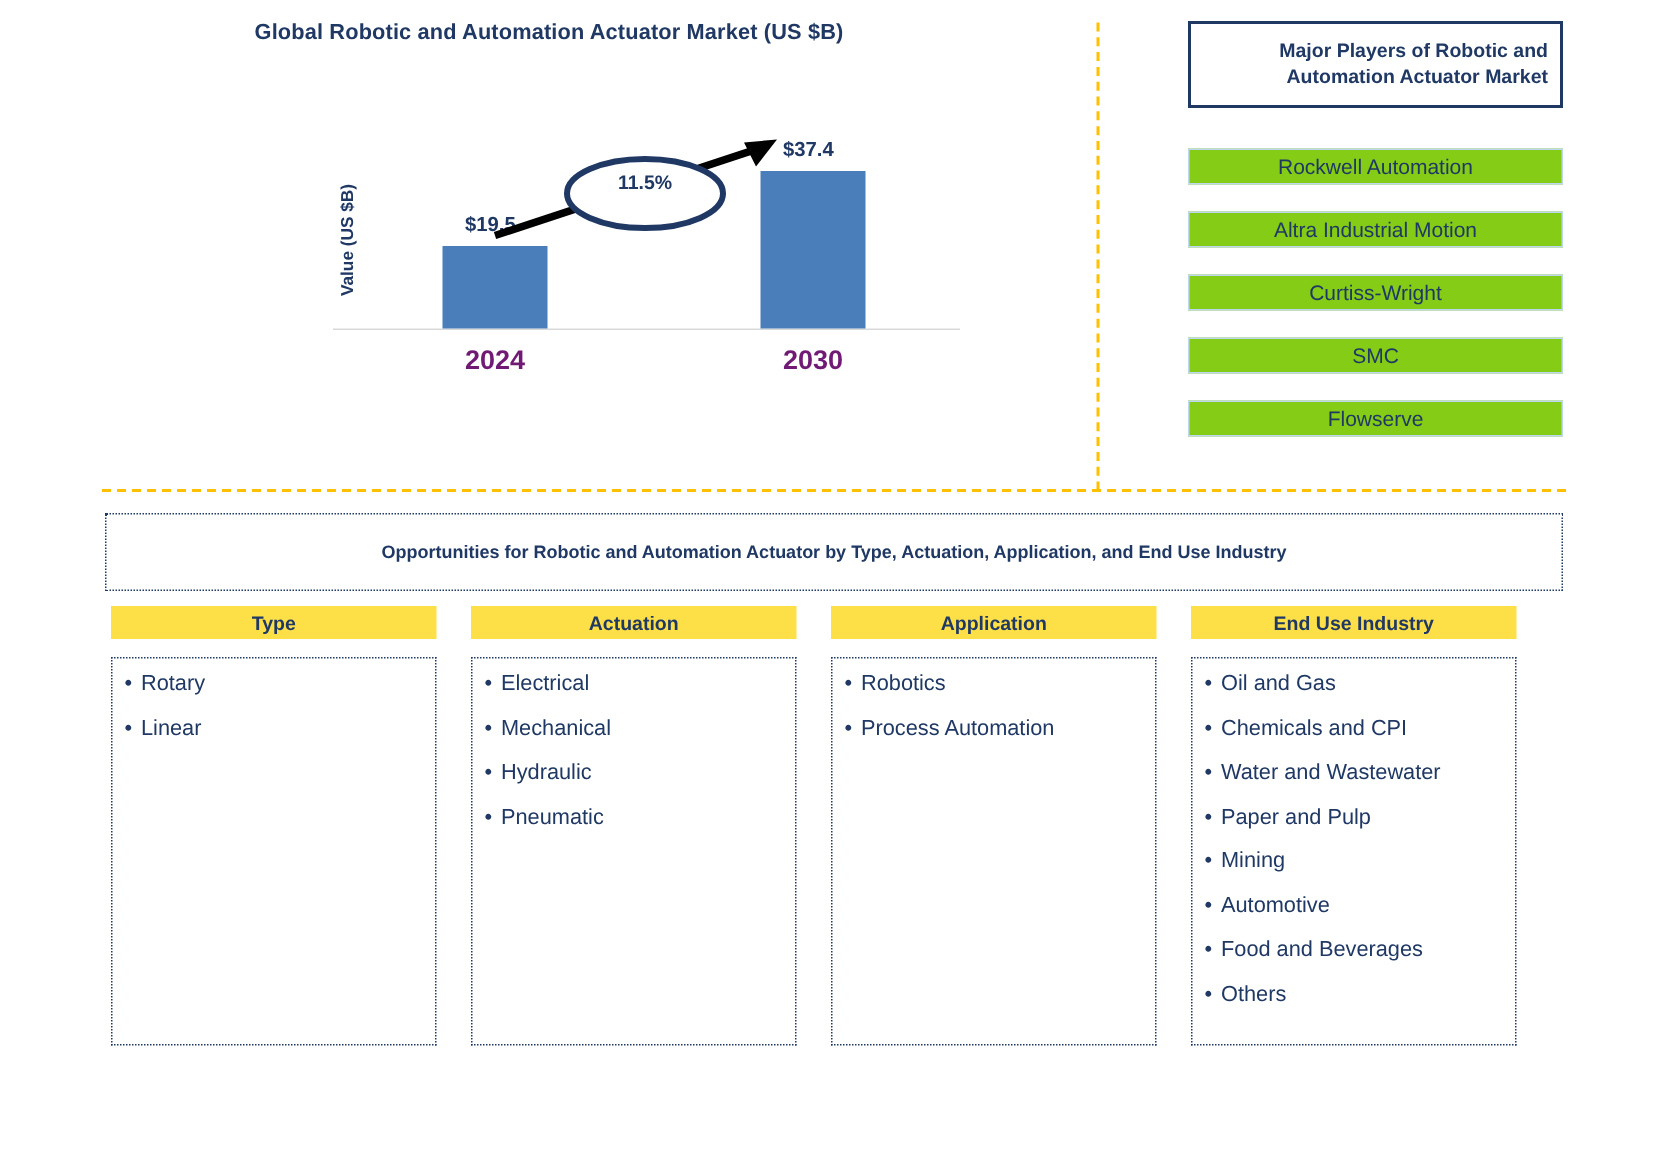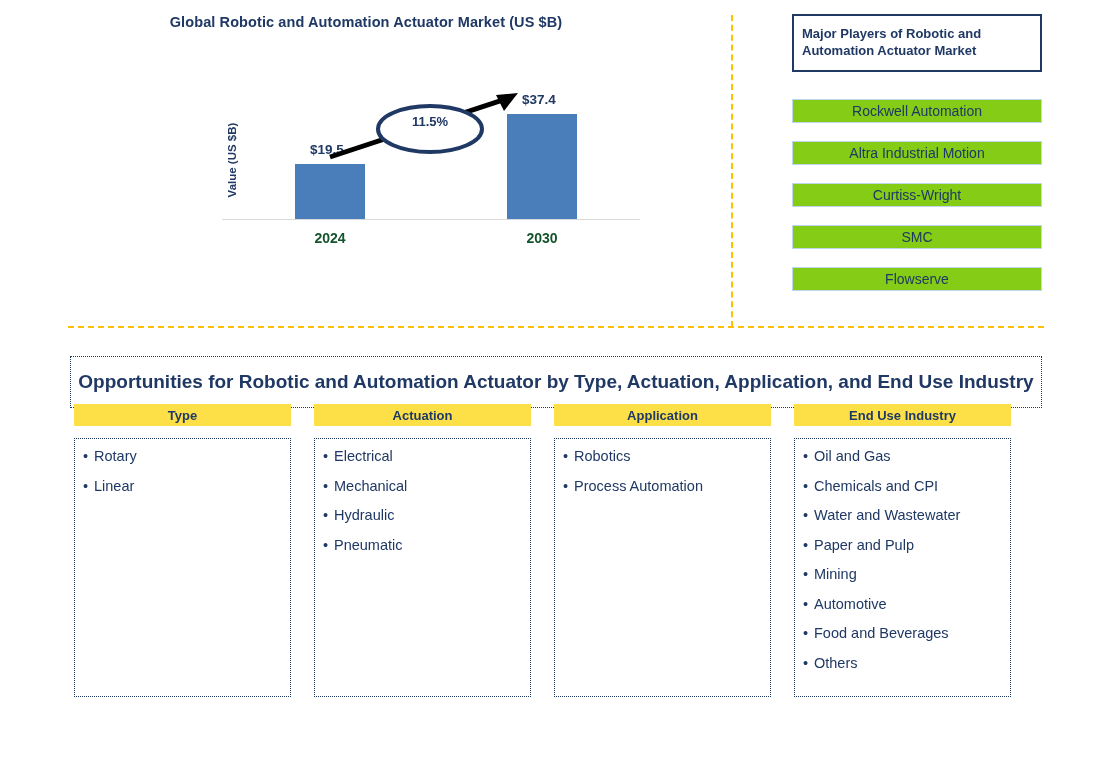--- a/index.html
+++ b/index.html
@@ -67,23 +67,23 @@
     white-space: nowrap;
   }
   #value-2024 { left: 310px; top: 145px; }
   #value-2030 { left: 522px; top: 91px; }
 
   .cat-label {
     position: absolute;
     top: 230px;
     width: 70px;
     text-align: center;
-    font-size: 14px;
-    font-weight: bold;
-    color: #14532d;
+    font-size: 18px;
+    font-weight: bold;
+    color: #701a75;
   }
   #cat-2024 { left: 295px; }
   #cat-2030 { left: 507px; }
 
   #cagr-svg {
     position: absolute;
     left: 340px; top: 85px;
     width: 220px; height: 80px;
     overflow: visible;
   }
@@ -126,21 +126,21 @@
     position: absolute;
     left: 792px; top: 14px;
     width: 250px;
   }
   #players-title {
     box-sizing: border-box;
     width: 250px;
     min-height: 58px;
     border: 2px solid #1f3864;
     display: flex; align-items: center; justify-content: center;
-    text-align: left;
+    text-align: right;
     font-size: 13px;
     font-weight: bold;
     color: #1f3864;
     line-height: 1.3;
     padding: 4px 8px;
   }
   .player-item {
     box-sizing: border-box;
     width: 250px;
     height: 24px;
@@ -149,26 +149,26 @@
     background: #84cc16;
     display: flex; align-items: center; justify-content: center;
     font-size: 14px;
     color: #1f3864;
   }
   #players-list .player-item:first-child { margin-top: 27px; }
 
   
   #opportunities-banner {
     position: absolute;
-    left: 70px; top: 356px;
+    left: 70px; top: 342px;
     width: 972px; height: 52px;
     box-sizing: border-box;
     border: 1px dotted #1f3864;
     display: flex; align-items: center; justify-content: center;
-    font-size: 19px;
+    font-size: 12px;
     font-weight: bold;
     color: #1f3864;
   }
 
   #columns {
     position: absolute;
     left: 74px; top: 404px;
     width: 960px;
     display: flex;
     gap: 23px;

